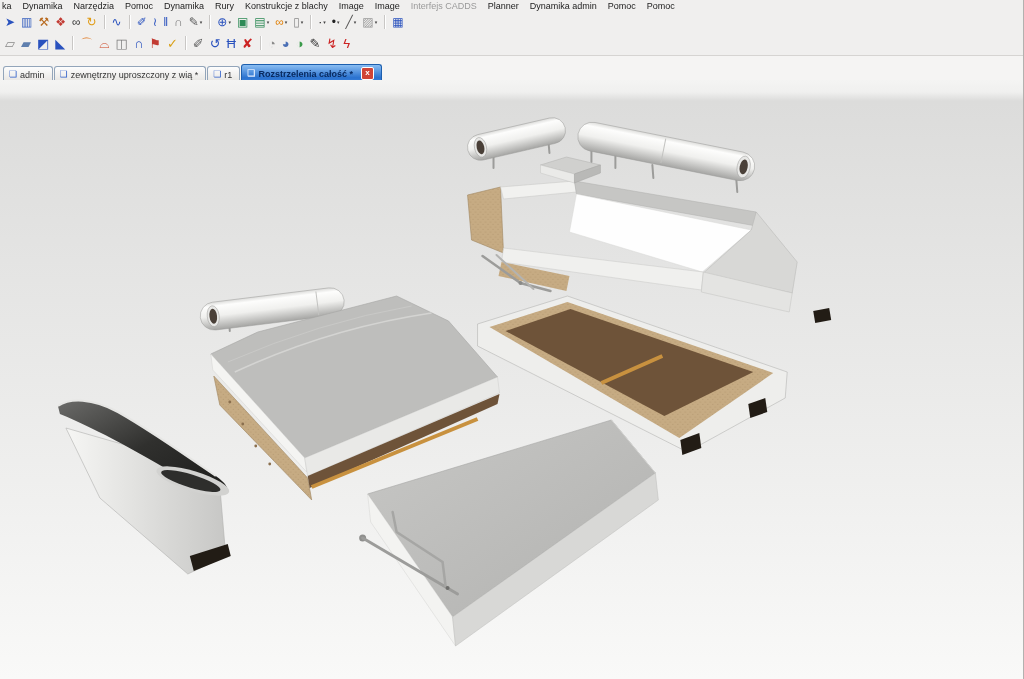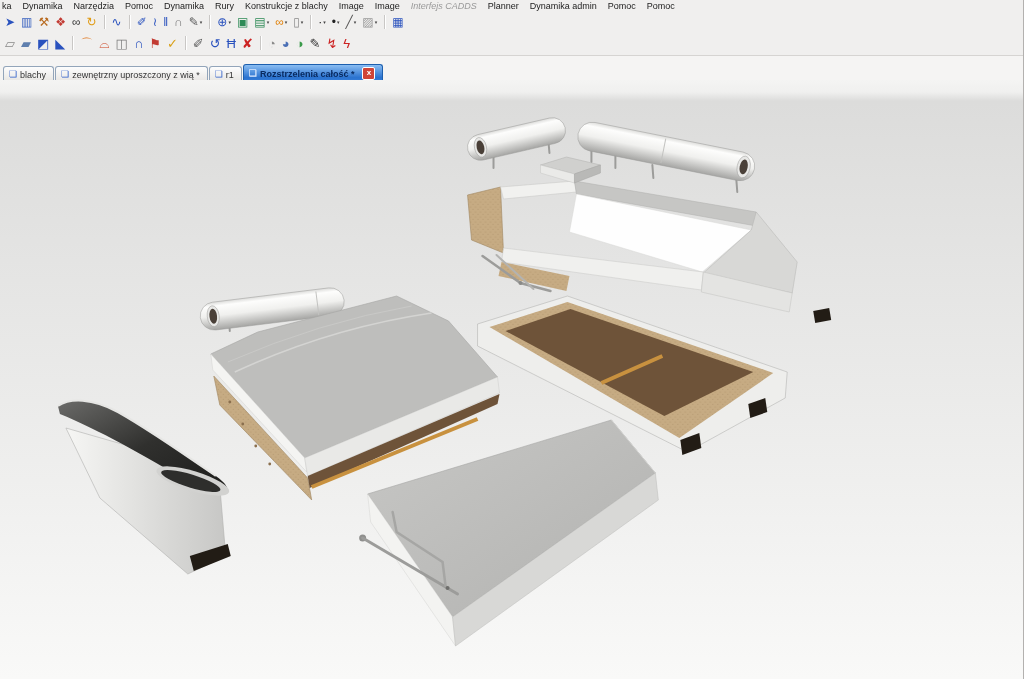--- a/index.html
+++ b/index.html
@@ -2,21 +2,21 @@
 <html style="--chrome_bg: #f0efee; --tab_border: #93a5ba; --tab_text: #333333; --tab_active_top: #8abdf2; --tab_active_bottom: #2a72cf; --tab_active_border: #1d5fae; --tab_active_text: #082a60; --close_red: #d04437; --bg_strip: #f4f4f3; --bg_top: #dcdcdb; --bg_bottom: #f9f9f8; --white_soft: #f2f2f0; --gray_top: #bebebc; --gray_mid: #cfcfcd; --gray_dark: #a9a9a7; --wood: #c6ab83; --wood_dark: #6e5339; --wood_rail: #c8913f; --metal: #9c9c9a; --foot_black: #221c15; --armrest_dark: #30302e;"><head>
 <meta charset="utf-8">
 <style>
   html,body{margin:0;padding:0;background:#ffffff;}
   body{font-family:"Liberation Sans", sans-serif;}
   .app{position:relative;width:1024px;height:679px;background:var(--chrome_bg,#f0efee);overflow:hidden;border-right:1px solid #b3b1af;box-sizing:border-box;}
 
   
   .menubar{height:11px;display:flex;gap:11px;padding:1px 4px 0 2px;font-size:9px;color:#1c1c1c;}
   .mitem{white-space:nowrap;cursor:default;}
-  .mitem.muted{color:#9a9a9a;font-style:italic;}
+  .mitem.muted{color:#9a9a9a;}
 
   
   .toolbar{display:flex;align-items:center;padding:0 2px;}
   .toolbar.row1{height:19px;}
   .toolbar.row2{height:24px;border-bottom:1px solid #d6d4d2;}
   .tbtn{display:flex;align-items:center;justify-content:center;height:17px;padding:0 2px;border:1px solid transparent;border-radius:2px;cursor:default;}
   .glyph{font-size:12px;line-height:1;}
   .row2 .glyph{font-size:13px;}
   .dd{font-size:5px;color:#444;margin-left:1px;}
   .tsep{width:1px;height:14px;background:#c9c7c5;box-shadow:1px 0 0 #ffffff;margin:0 4px;}
@@ -206,21 +206,21 @@
       <span class="tbtn">
         <span class="glyph" style="color: rgb(204, 34, 34);">ϟ</span>
       </span>
     </div>
 
   <div class="gapstrip"></div>
 
   <div class="tabstrip">
       <div class="tab">
         <span class="tabicon">❏</span>
-        <span>blachy</span>
+        <span>admin</span>
       </div>
       <div class="tab">
         <span class="tabicon">❏</span>
         <span>zewnętrzny uproszczony z wią *</span>
       </div>
       <div class="tab">
         <span class="tabicon">❏</span>
         <span>r1</span>
       </div>
       <div class="tab active">

